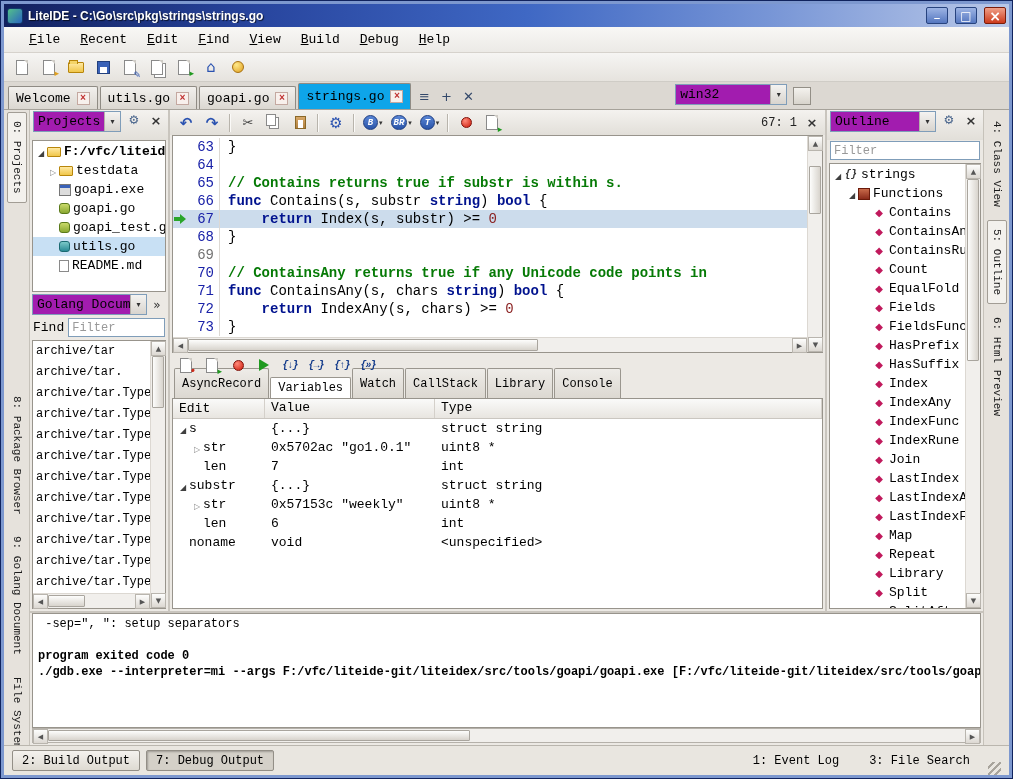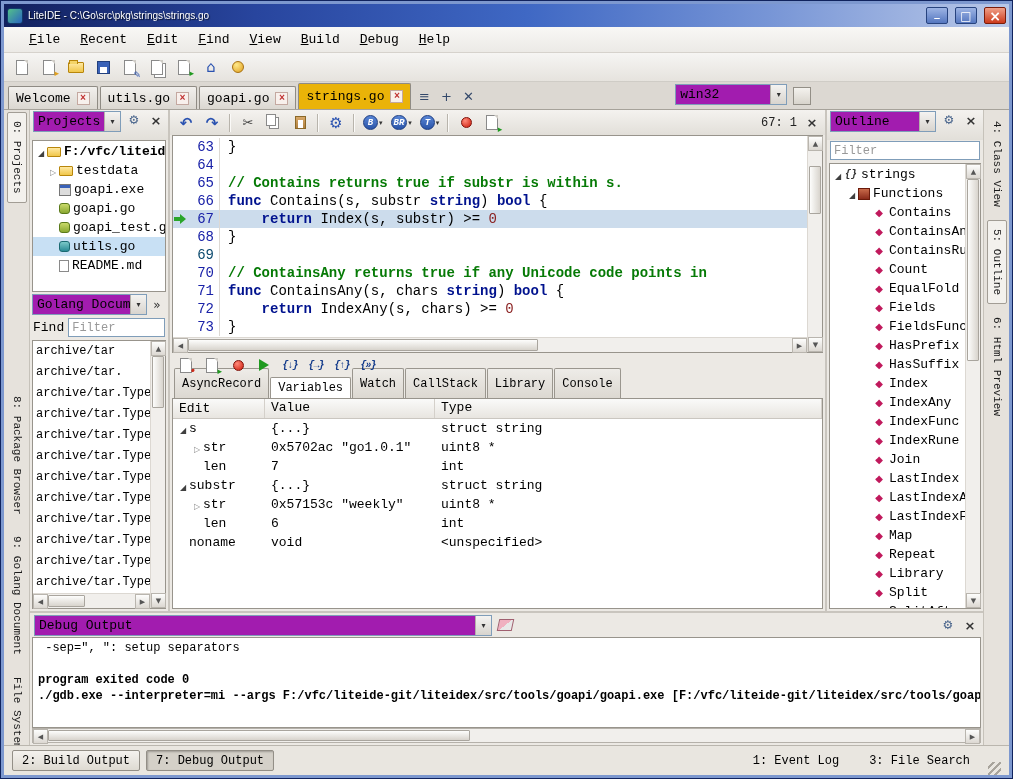--- a/index.html
+++ b/index.html
@@ -5,21 +5,21 @@
 *{box-sizing:border-box;margin:0;padding:0}
 html,body{width:1013px;height:779px;overflow:hidden;background:#9aa8c0}
 body{font-family:"Liberation Mono",monospace;font-size:13px;color:#000}
 
 .window{width:1013px;height:779px;border:1px solid #10235e;background:#7d98cf;padding:3px;display:flex;flex-direction:column}
 
 
 .titlebar{height:23px;flex:none;display:flex;align-items:center;gap:5px;padding:0 3px;
  background:linear-gradient(90deg,#11205e 0%,#28459e 25%,#3f68c4 52%,#7795d6 76%,#b9c8e8 100%)}
 .appicon{width:16px;height:16px;border-radius:3px;background:linear-gradient(135deg,#53c08a,#2a64c0);border:1px solid #123a6a;flex:none}
-.wtitle{flex:1;color:#fff;font-weight:normal;font-size:10px;font-family:"Liberation Sans",sans-serif;text-shadow:1px 1px 1px rgba(0,0,0,.7);white-space:nowrap;overflow:hidden}
+.wtitle{flex:1;color:#fff;font-weight:bold;font-size:12px;font-family:"Liberation Sans",sans-serif;text-shadow:1px 1px 1px rgba(0,0,0,.7);white-space:nowrap;overflow:hidden}
 .wbtn{width:22px;height:17px;flex:none;display:flex;align-items:center;justify-content:center;color:#fff;font-size:11px;font-weight:bold;
  background:linear-gradient(#9db4e4,#5577c0 60%,#40straight);background:linear-gradient(#9db4e4,#5577c0);border:1px solid #27437e;border-radius:2px;margin-left:2px;font-family:"DejaVu Sans",sans-serif}
 .wbtn.close{background:linear-gradient(#f0a088,#cc3a1c);border-color:#7a1c0a}
 .wbtn.min::before{content:"_";position:relative;top:-3px}
 .wbtn.max::before{content:"□";font-size:12px}
 .wbtn.close::before{content:"×";font-size:14px}
 
 .appbody{flex:1;min-height:0;background:#ece9e4;display:flex;flex-direction:column}
 
 
@@ -54,21 +54,21 @@
 .ovg{position:absolute;right:1px;bottom:0;color:#1f9a1f;font-size:9px;font-family:"DejaVu Sans",sans-serif}
 .ovr{position:absolute;right:1px;bottom:-1px;color:#cc2a1a;font-size:11px;font-weight:bold}
 .bcirc{min-width:15px;height:15px;padding:0 2px;border-radius:8px;background:linear-gradient(#5b87d6,#2a54a8);border:1px solid #1c3c80;color:#fff;font-size:9px;font-weight:bold;display:flex;align-items:center;justify-content:center}
 .dd{font-size:7px;color:#333;margin-left:1px;font-family:"DejaVu Sans",sans-serif}
 .tbtn.menu{width:auto;padding:0 2px}
 
 
 .tabbar{height:28px;flex:none;background:#dcd8d2;border-bottom:1px solid #a6a29a;display:flex;align-items:flex-end;padding:2px 4px 0;gap:2px}
 .tabs{display:flex;align-items:flex-end;gap:2px}
 .tab{height:23px;display:flex;align-items:center;gap:6px;padding:0 7px;border:1px solid #8f8b84;border-bottom:none;background:linear-gradient(#f2f0ed,#dbd7d1);border-radius:2px 2px 0 0;white-space:nowrap}
-.tab.active{background:#eab308;height:26px}
+.tab.active{background:#0ea5e9;height:26px}
 .tclose{width:13px;height:13px;border:1px solid #c4a8a0;background:#f8f0ec;color:#c03030;font-size:10px;line-height:11px;text-align:center;font-weight:bold;flex:none}
 .tabico{width:22px;height:22px;display:flex;align-items:center;justify-content:center;color:#33486a;font-size:13px;margin-bottom:2px;font-family:"DejaVu Sans",sans-serif}
 .sqbtn{width:18px;height:18px;border:1px solid #938f87;background:linear-gradient(#f4f2ee,#d8d4cc);margin-bottom:4px;flex:none}
 
 
 .combo{display:flex;align-items:center;border:1px solid #7f9db9;background:#a21caf;height:21px;overflow:hidden}
 .cval{flex:1;padding:0 4px;white-space:nowrap;overflow:hidden}
 .cbtn{width:16px;height:100%;flex:none;background:linear-gradient(#f4f3f1,#d8d4ce);border-left:1px solid #b5b1aa;display:flex;align-items:center;justify-content:center}
 .cbtn::before{content:"▾";font-size:8px;color:#333;font-family:"DejaVu Sans",sans-serif}
 
@@ -424,21 +424,21 @@
             </div>
             <div class="codewrap">
               <div class="codemain">
                 <div class="codelines">
                     <div class="cl"><span class="marg"></span><span class="ln" style="color:#1a22a8">63</span><span class="lc"><span style="color:#000000">}</span></span></div>
                     <div class="cl"><span class="marg"></span><span class="ln" style="color:#1a22a8">64</span><span class="lc"></span></div>
                     <div class="cl"><span class="marg"></span><span class="ln" style="color:#1a22a8">65</span><span class="lc"><span style="color:#067a06;font-weight:bold">// Contains returns true if substr is within s.</span></span></div>
                     <div class="cl"><span class="marg"></span><span class="ln" style="color:#1a22a8">66</span><span class="lc"><span style="color:#00128e;font-weight:bold">func</span><span style="color:#000000"> Contains(s, substr </span><span style="color:#00128e;font-weight:bold">string</span><span style="color:#000000">) </span><span style="color:#00128e;font-weight:bold">bool</span><span style="color:#000000"> {</span></span></div>
                     <div class="cl cur"><span class="marg"><span class="dbgarrow"></span></span><span class="ln" style="color:#1a22a8">67</span><span class="lc"><span style="color:#000000">    </span><span style="color:#00128e;font-weight:bold">return</span><span style="color:#000000"> Index(s, substr) &gt;= </span><span style="color:#8b2222">0</span></span></div>
                     <div class="cl"><span class="marg"></span><span class="ln" style="color:#1a22a8">68</span><span class="lc"><span style="color:#000000">}</span></span></div>
-                    <div class="cl"><span class="marg"></span><span class="ln" style="color:#0c4a6e">69</span><span class="lc"></span></div>
+                    <div class="cl"><span class="marg"></span><span class="ln" style="color:#737373">69</span><span class="lc"></span></div>
                     <div class="cl"><span class="marg"></span><span class="ln" style="color:#1a22a8">70</span><span class="lc"><span style="color:#067a06;font-weight:bold">// ContainsAny returns true if any Unicode code points in</span></span></div>
                     <div class="cl"><span class="marg"></span><span class="ln" style="color:#1a22a8">71</span><span class="lc"><span style="color:#00128e;font-weight:bold">func</span><span style="color:#000000"> ContainsAny(s, chars </span><span style="color:#00128e;font-weight:bold">string</span><span style="color:#000000">) </span><span style="color:#00128e;font-weight:bold">bool</span><span style="color:#000000"> {</span></span></div>
                     <div class="cl"><span class="marg"></span><span class="ln" style="color:#1a22a8">72</span><span class="lc"><span style="color:#000000">    </span><span style="color:#00128e;font-weight:bold">return</span><span style="color:#000000"> IndexAny(s, chars) &gt;= </span><span style="color:#8b2222">0</span></span></div>
                     <div class="cl"><span class="marg"></span><span class="ln" style="color:#1a22a8">73</span><span class="lc"><span style="color:#000000">}</span></span></div>
                   </div>
                 <div class="hscroll">
                   <span class="sbb lt"></span>
                   <span class="strack">
                       <span class="sthumbh" style="left:0;width:58%"></span>
                     </span>
@@ -696,32 +696,20 @@
                 <span class="strack">
                     <span class="sthumbv" style="top:0;height:44%"></span>
                   </span>
                 <span class="sbb down"></span>
               </div>
             </div>
           </div>
         </div>
 
         <div class="outpanel">
-          <div class="outhdr">
-            <div class="combo">
-              <span class="cval">Debug Output</span>
-              <span class="cbtn"></span>
-            </div>
-            <span class="hbtn">
-                <span class="eraser"></span>
-              </span>
-            <span class="spacer"></span>
-            <span class="hbtn gear"></span>
-            <span class="hbtn close"></span>
-          </div>
           <div class="outbody"><div class="oline"> -sep=", ": setup separators</div><div class="oline">&nbsp;</div><div class="oline b">program exited code 0</div><div class="oline b">./gdb.exe --interpreter=mi --args F:/vfc/liteide-git/liteidex/src/tools/goapi/goapi.exe [F:/vfc/liteide-git/liteidex/src/tools/goapi]</div></div>
           <div class="hscroll">
             <span class="sbb lt"></span>
             <span class="strack">
                 <span class="sthumbh" style="left:0;width:46%"></span>
               </span>
             <span class="sbb rt"></span>
           </div>
         </div>
       </div>

